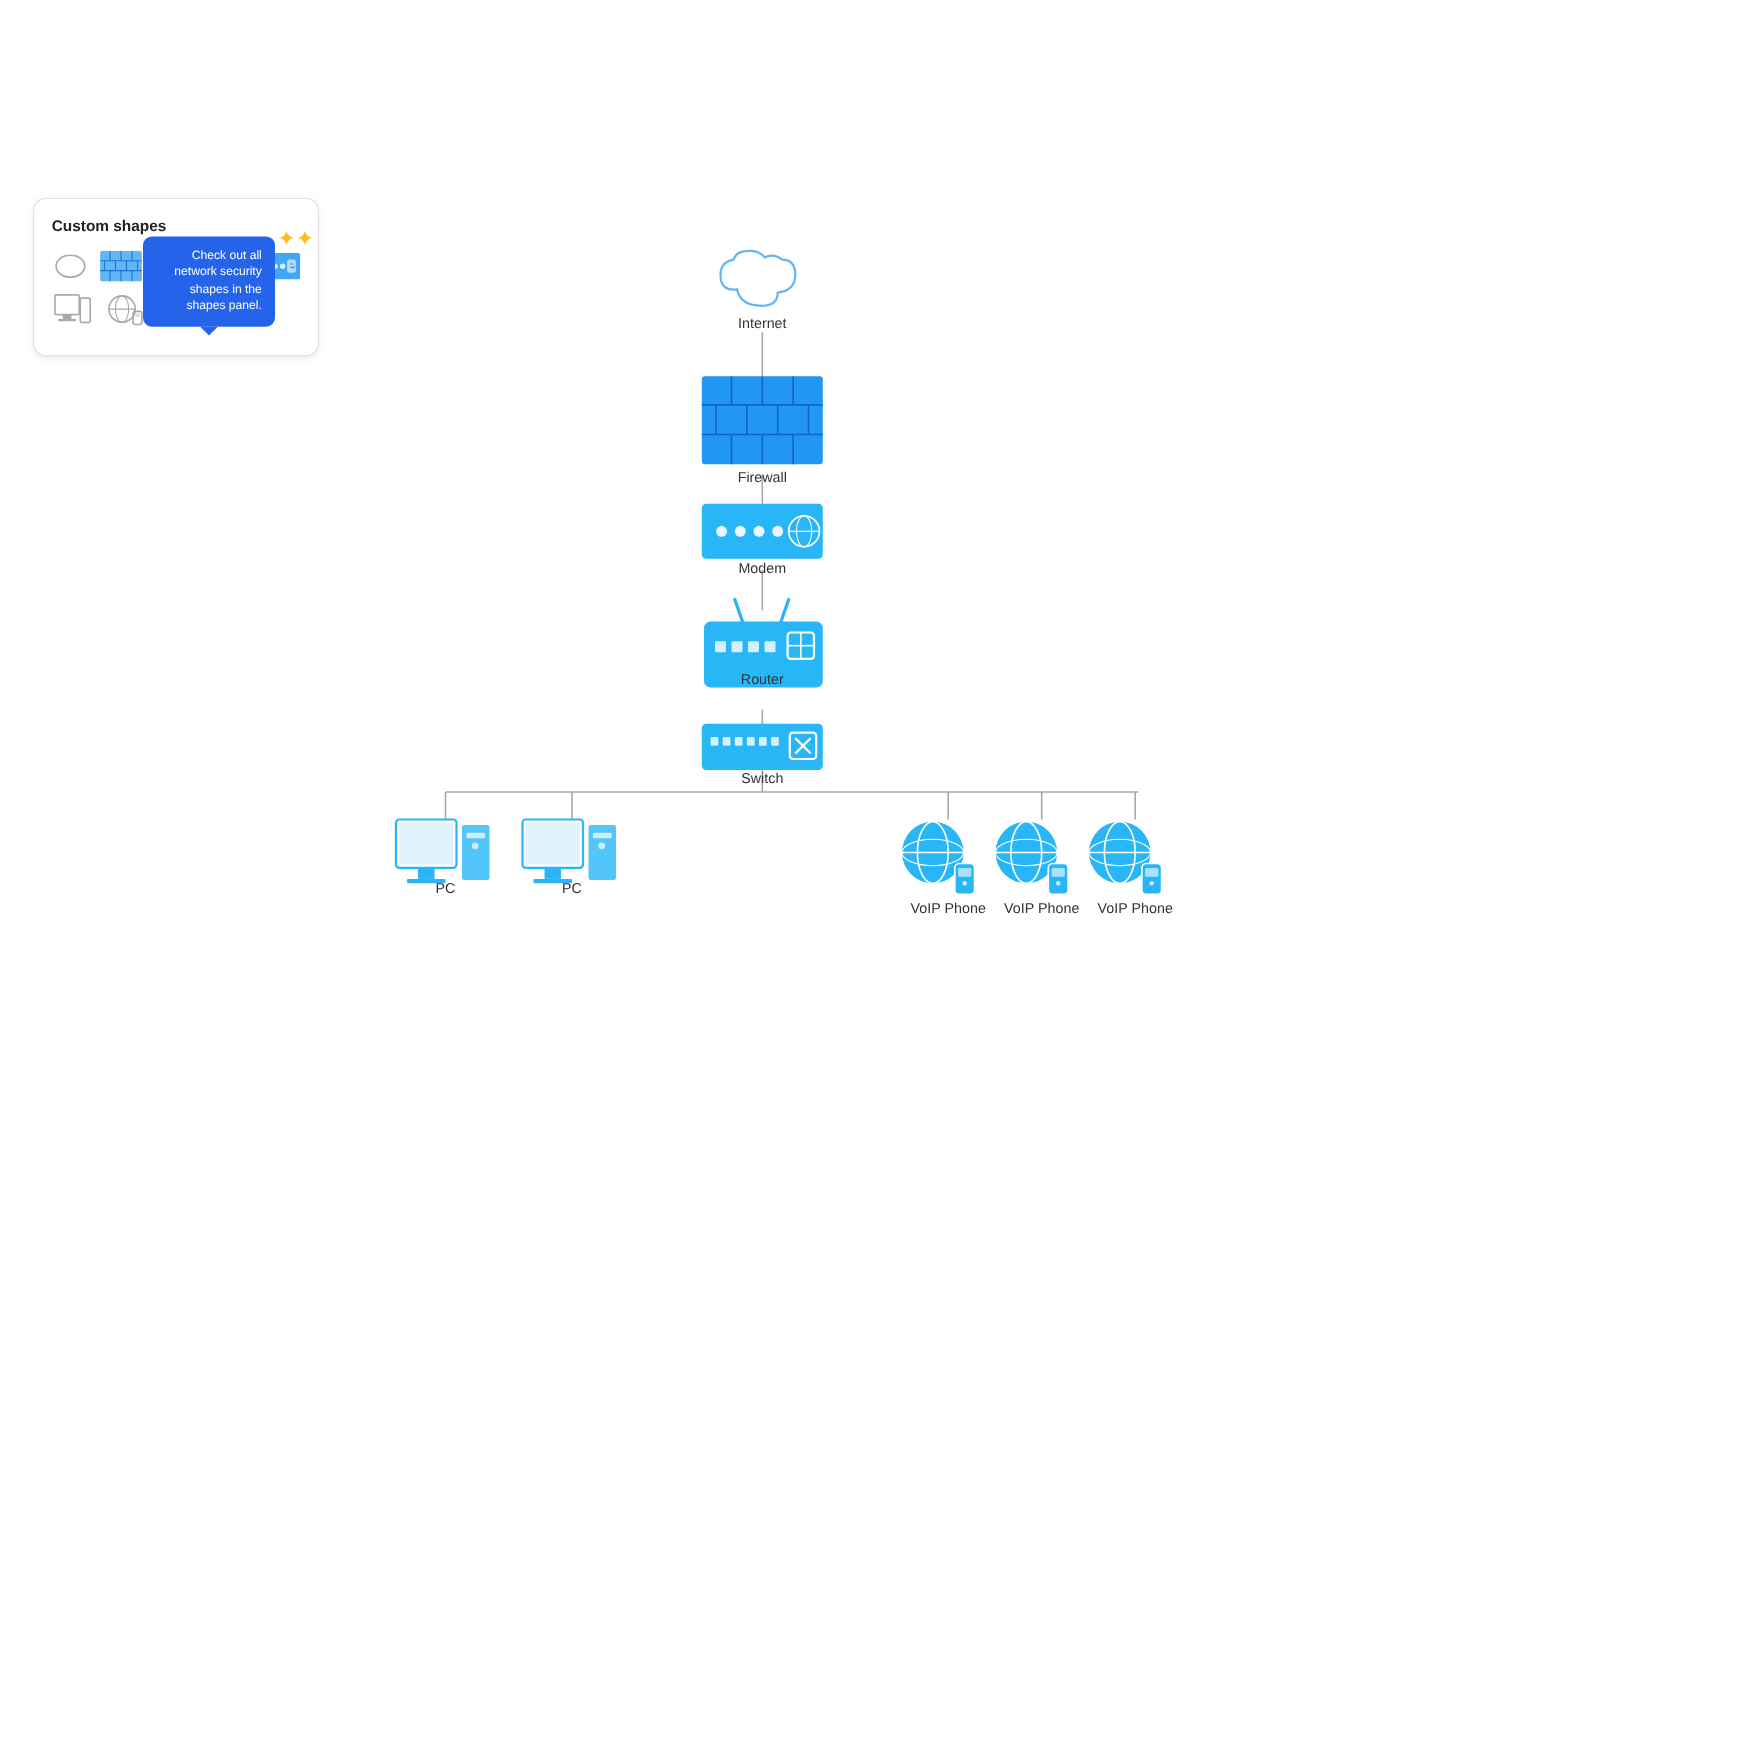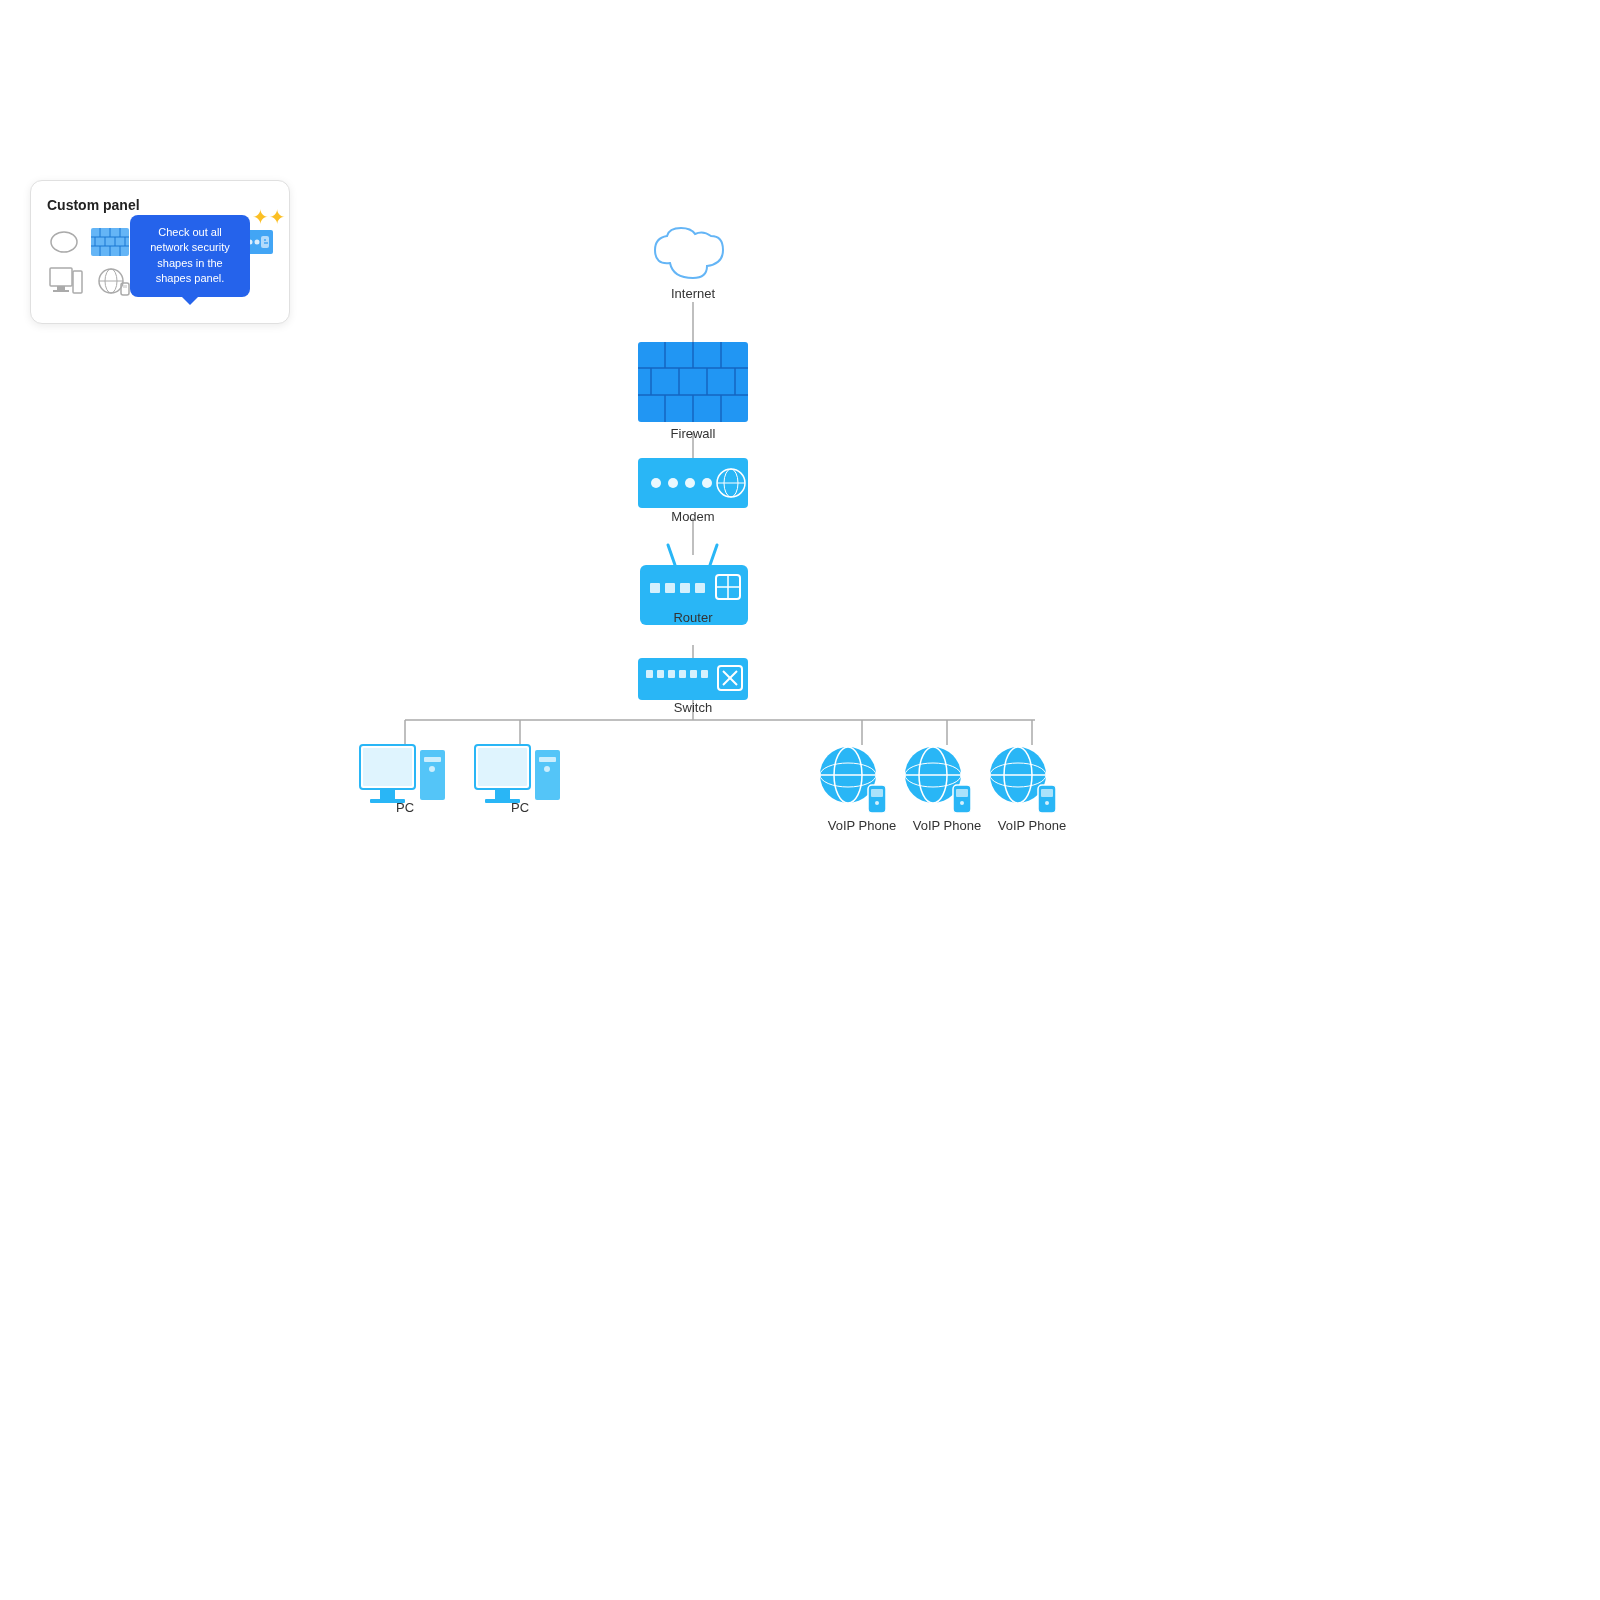--- a/index.html
+++ b/index.html
@@ -51,21 +51,21 @@
     .tooltip-bubble {
       position: absolute;
       left: 130px;
       top: 215px;
       background: #2563eb;
       color: white;
       font-size: 11px;
       padding: 10px 12px;
       border-radius: 8px;
       width: 120px;
-      text-align: center;
+      text-align: right;
       line-height: 1.4;
       z-index: 10;
     }
 
     .tooltip-bubble::after {
       content: '';
       position: absolute;
       bottom: -8px;
       left: 50%;
       transform: translateX(-50%);
@@ -97,21 +97,21 @@
       font-size: 13px;
       color: #333;
       text-anchor: middle;
       font-family: Arial, sans-serif;
     }
   </style>
 </head>
 <body>
 
 <div class="shapes-panel">
-  <div class="shapes-panel-title">Custom panel</div>
+  <div class="shapes-panel-title">Custom shapes</div>
 
   <div class="shapes-row">
 
     <div class="shape-item">
       <svg width="30" height="24" viewBox="0 0 30 24">
         <ellipse cx="15" cy="12" rx="13" ry="10" fill="none" stroke="#aaa" stroke-width="1.5"></ellipse>
       </svg>
     </div>
 
     <div class="shape-item">

